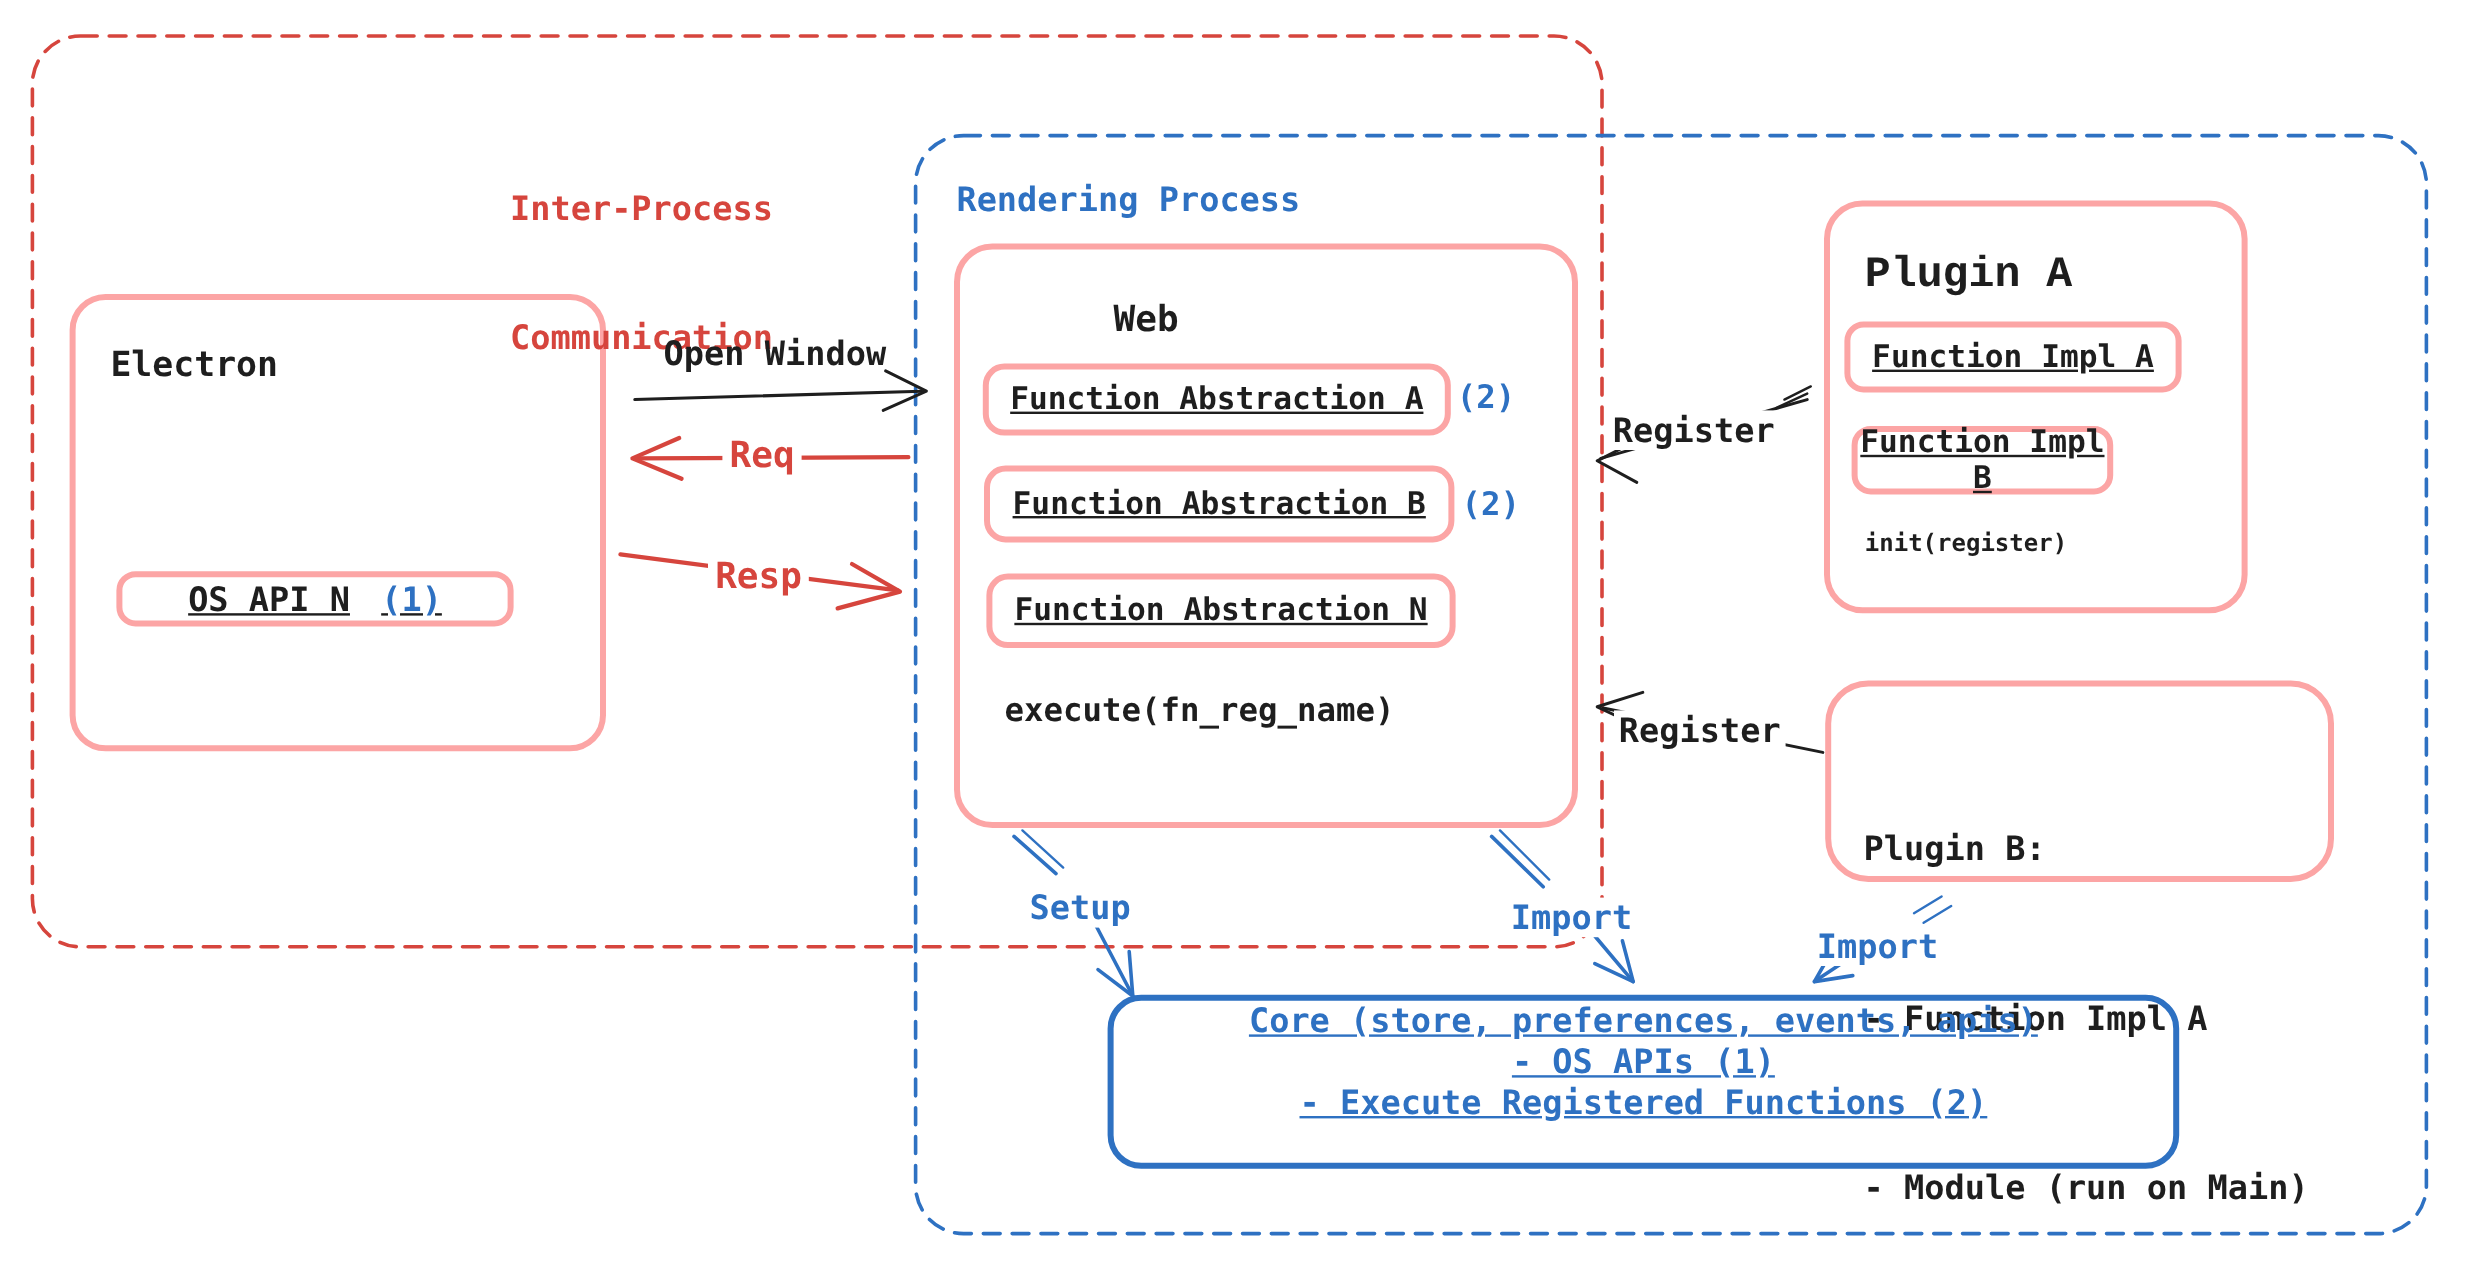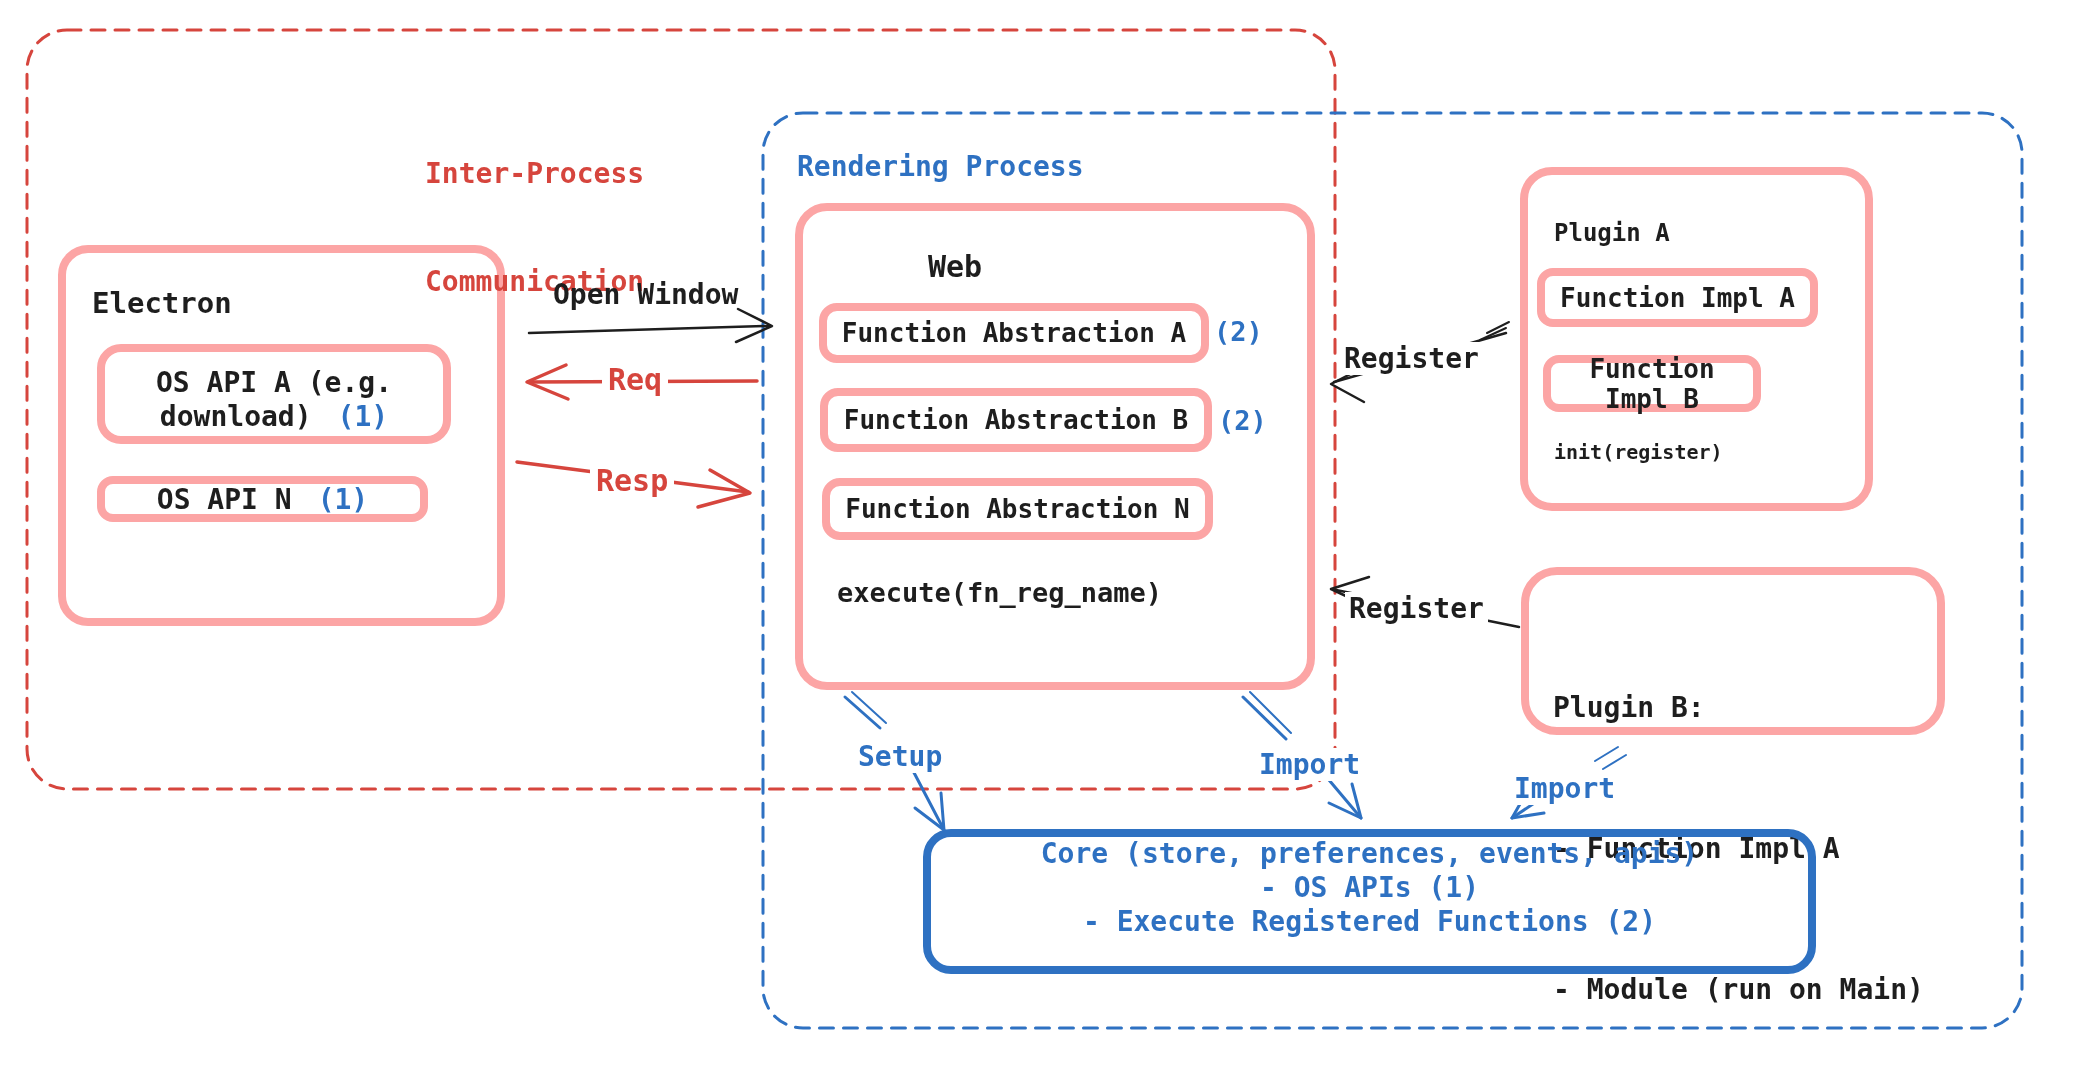--- a/index.html
+++ b/index.html
@@ -1,43 +1,39 @@
 <!DOCTYPE html>
 <html><head>
 <meta charset="utf-8">
 <style>
   html,body{margin:0;padding:0;background:#ffffff;}
   .canvas{
     position:relative;width:2074px;height:1066px;background:#ffffff;overflow:hidden;
     font-family:"DejaVu Sans Mono","Liberation Mono",monospace;color:#1e1e1e;
   }
   .box{
-    position:absolute;border:8px solid #fca5a5;border-radius:30px;
-    background:transparent;box-sizing:border-box;
+    position:absolute;border:5px solid #fca5a5;border-radius:30px;
+    background:transparent;box-sizing:border-box;text-decoration:underline;
   }
   .bluebox{border-color:#2e71c2;}
   .lbl{position:absolute;font-weight:700;white-space:pre;}
   .red{color:#d6453d;}
   .blue{color:#2e71c2;}
   .bgwhite{background:#ffffff;padding:0 6px;}
   .center-flex{display:flex;align-items:center;justify-content:center;text-align:center;}
   .svglayer{position:absolute;left:0;top:0;pointer-events:none;}
   .badge-gap{margin-left:26px;}
 </style>
 </head>
 <body>
 
 <div class="canvas">
 
   <div class="box" style="left:58px;top:245px;width:447px;height:381px;"></div>
 
-  <div class="box" style="left:97px;top:344px;width:354px;height:100px;border-radius:24px;padding-top:14px;text-align:center;font-size:28px;font-weight:700;line-height:34px;">
-    <div><span>OS API A (e.g.</span></div>
-    <div><span>download)</span><span class="blue badge-gap">(1)</span></div>
-  </div>
 
   <div class="box center-flex" style="left:97px;top:476px;width:331px;height:46px;border-radius:16px;font-size:28px;font-weight:700;">
     <span>OS API N</span>
     <span class="blue badge-gap">(1)</span>
   </div>
 
   <div class="box" style="left:795px;top:203px;width:520px;height:487px;border-radius:32px;"></div>
 
   <div class="box center-flex" style="left:819px;top:303px;width:390px;height:60px;border-radius:18px;font-size:26px;font-weight:700;">
     <span>Function Abstraction A</span>
@@ -141,21 +137,21 @@
 
   <div class="lbl red bgwhite" style="left:590px;top:463px;font-size:30px;">Resp</div>
 
   <div class="lbl" style="left:928px;top:249px;font-size:30px;">Web</div>
 
   <div class="lbl blue" style="left:1214px;top:316px;font-size:27px;">(2)</div>
   <div class="lbl blue" style="left:1218px;top:405px;font-size:27px;">(2)</div>
 
   <div class="lbl" style="left:837px;top:577px;font-size:27px;">execute(fn_reg_name)</div>
 
-  <div class="lbl" style="left:1554px;top:219px;font-size:24px;">Plugin A</div>
+  <div class="lbl" style="left:1554px;top:208px;font-size:36px;font-family:Liberation Mono, monospace;">Plugin A</div>
 
   <div class="lbl" style="left:1554px;top:440px;font-size:20px;">init(register)</div>
 
   <div class="lbl bgwhite" style="left:1340px;top:342px;font-size:28px;padding:0 4px;">Register</div>
 
   <div class="lbl bgwhite" style="left:1345px;top:592px;font-size:28px;padding:0 4px;">Register</div>
 
   <div class="lbl blue bgwhite" style="left:852px;top:740px;font-size:28px;">Setup</div>
 
   <div class="lbl blue bgwhite" style="left:1253px;top:748px;font-size:28px;">Import</div>

